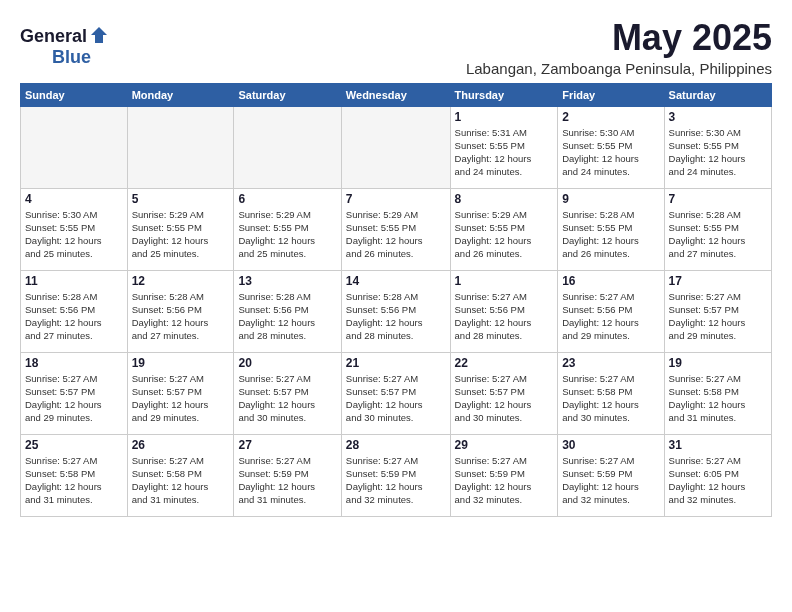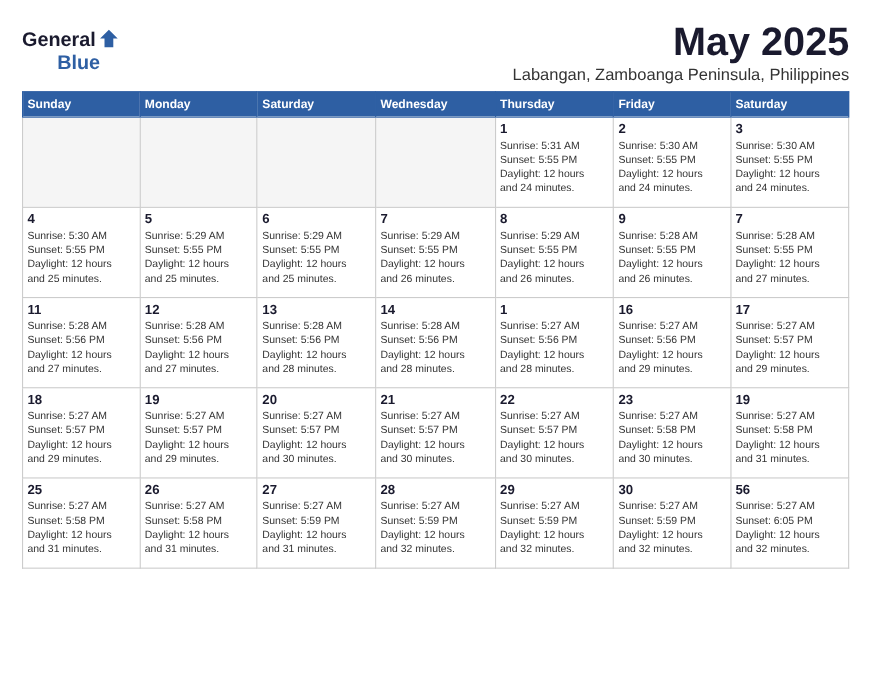--- a/index.html
+++ b/index.html
@@ -351,21 +351,21 @@
             <div class="day-info">and 32 minutes.</div>
           </td>
           <td>
             <div class="day-num">30</div>
             <div class="day-info">Sunrise: 5:27 AM</div>
             <div class="day-info">Sunset: 5:59 PM</div>
             <div class="day-info">Daylight: 12 hours</div>
             <div class="day-info">and 32 minutes.</div>
           </td>
           <td>
-            <div class="day-num">56</div>
+            <div class="day-num">31</div>
             <div class="day-info">Sunrise: 5:27 AM</div>
             <div class="day-info">Sunset: 6:05 PM</div>
             <div class="day-info">Daylight: 12 hours</div>
             <div class="day-info">and 32 minutes.</div>
           </td>
         </tr>
       </tbody>
   </table>
 </div>
 

